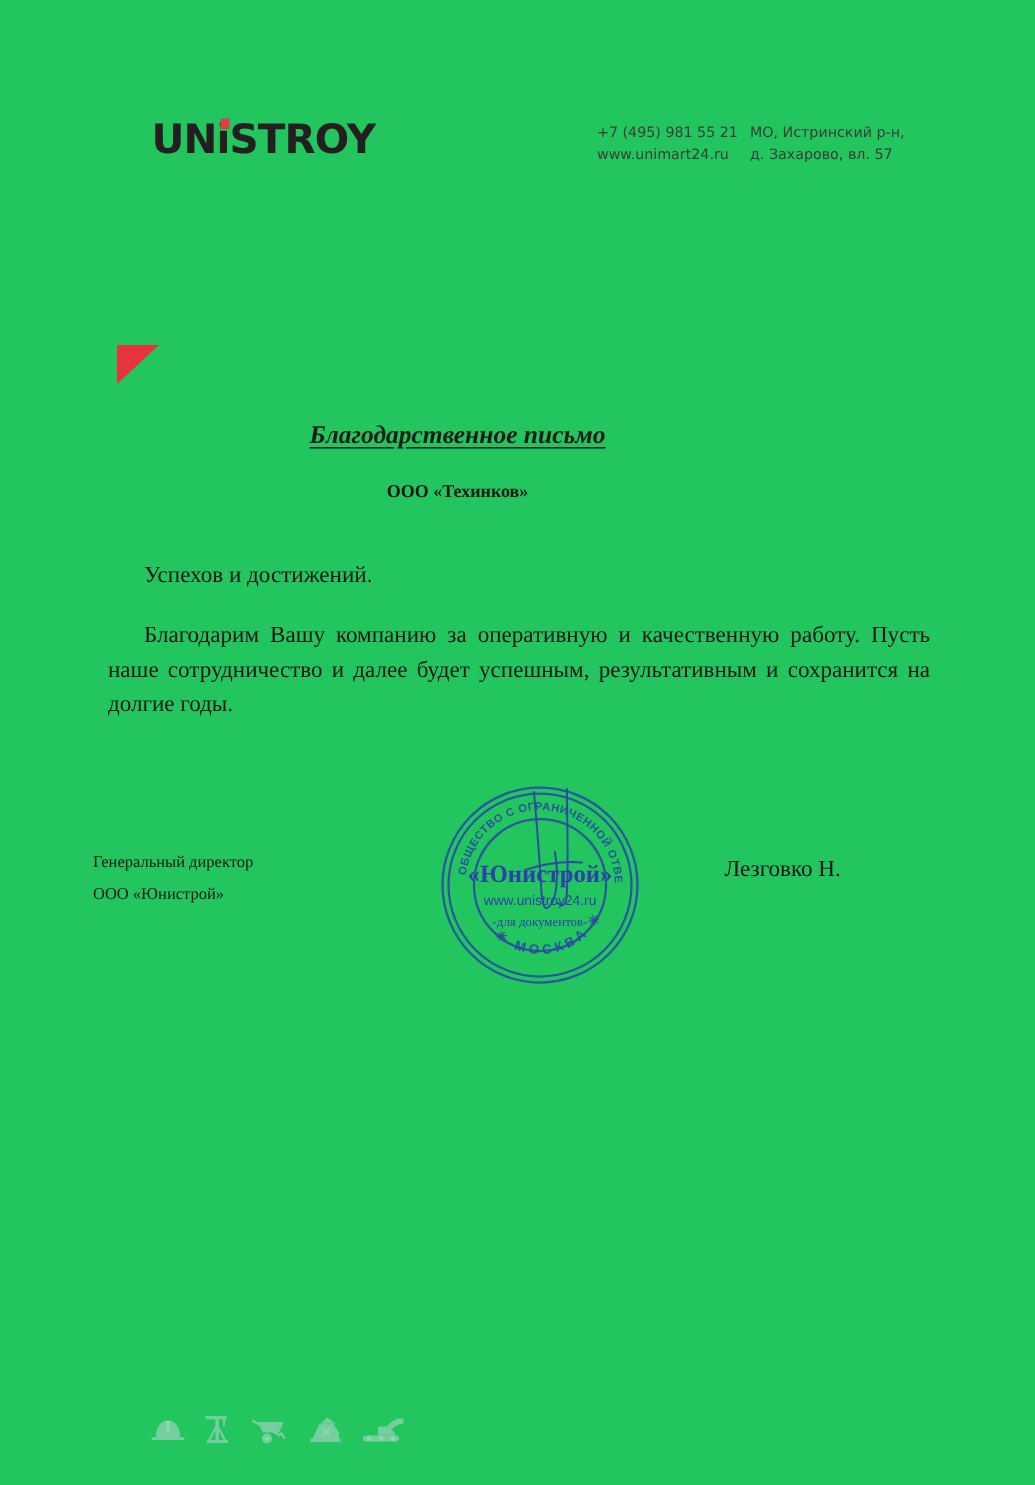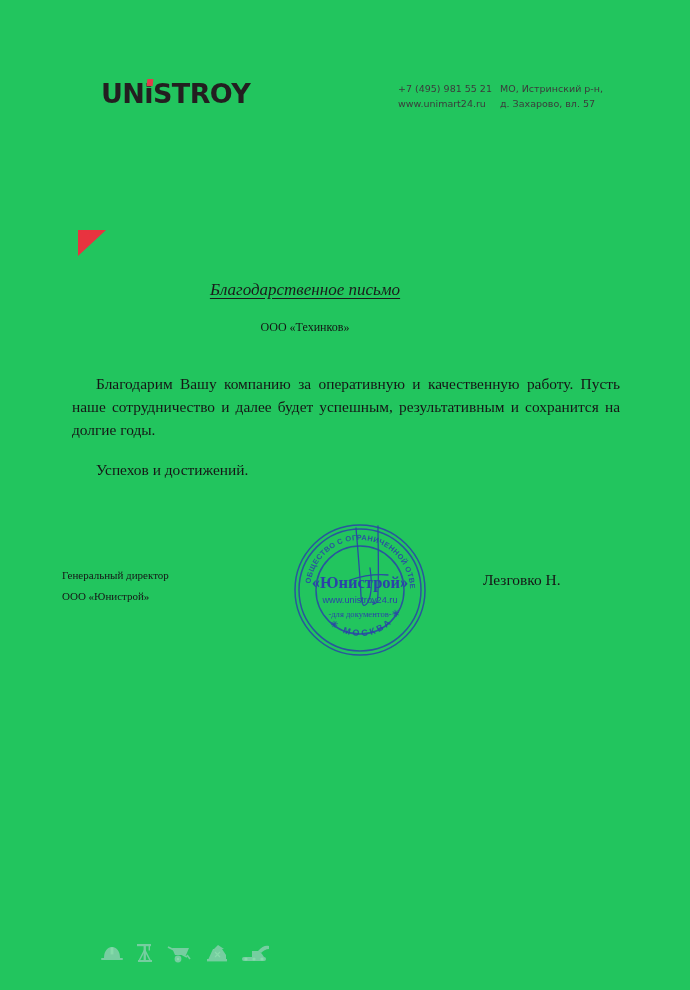--- a/index.html
+++ b/index.html
@@ -77,20 +77,21 @@
     border-bottom: 26px solid transparent;
   }
 
   
   .title-block {
     position: absolute;
     left: 0;
     top: 280px;
     width: 610px;
     text-align: center;
+    font-weight: bold;
   }
   .doc-title {
     font-family: "Liberation Serif", serif;
     font-style: italic;
     font-size: 17px;
     color: #1b1b1b;
     text-decoration: underline;
     text-underline-offset: 3px;
     display: inline-block;
   }
@@ -184,22 +185,22 @@
   </div>
 
   <div class="red-flag"></div>
 
   <div class="title-block">
     <div><span class="doc-title">Благодарственное письмо</span></div>
     <div class="doc-subtitle">ООО «Техинков»</div>
   </div>
 
   <div class="body-block">
+    <p class="para">Успехов и достижений.</p>
     <p class="para">Благодарим Вашу компанию за оперативную и качественную работу.  Пусть наше сотрудничество и далее будет успешным, результативным и сохранится на долгие годы.</p>
-    <p class="para">Успехов и достижений.</p>
   </div>
 
   <div class="sign-left">
     <div>Генеральный директор</div>
     <div>ООО «Юнистрой»</div>
   </div>
   <div class="sign-name">Лезговко Н.</div>
 
   <div class="stamp-wrap">
     <svg class="stamp-svg" viewBox="0 0 136 136">

